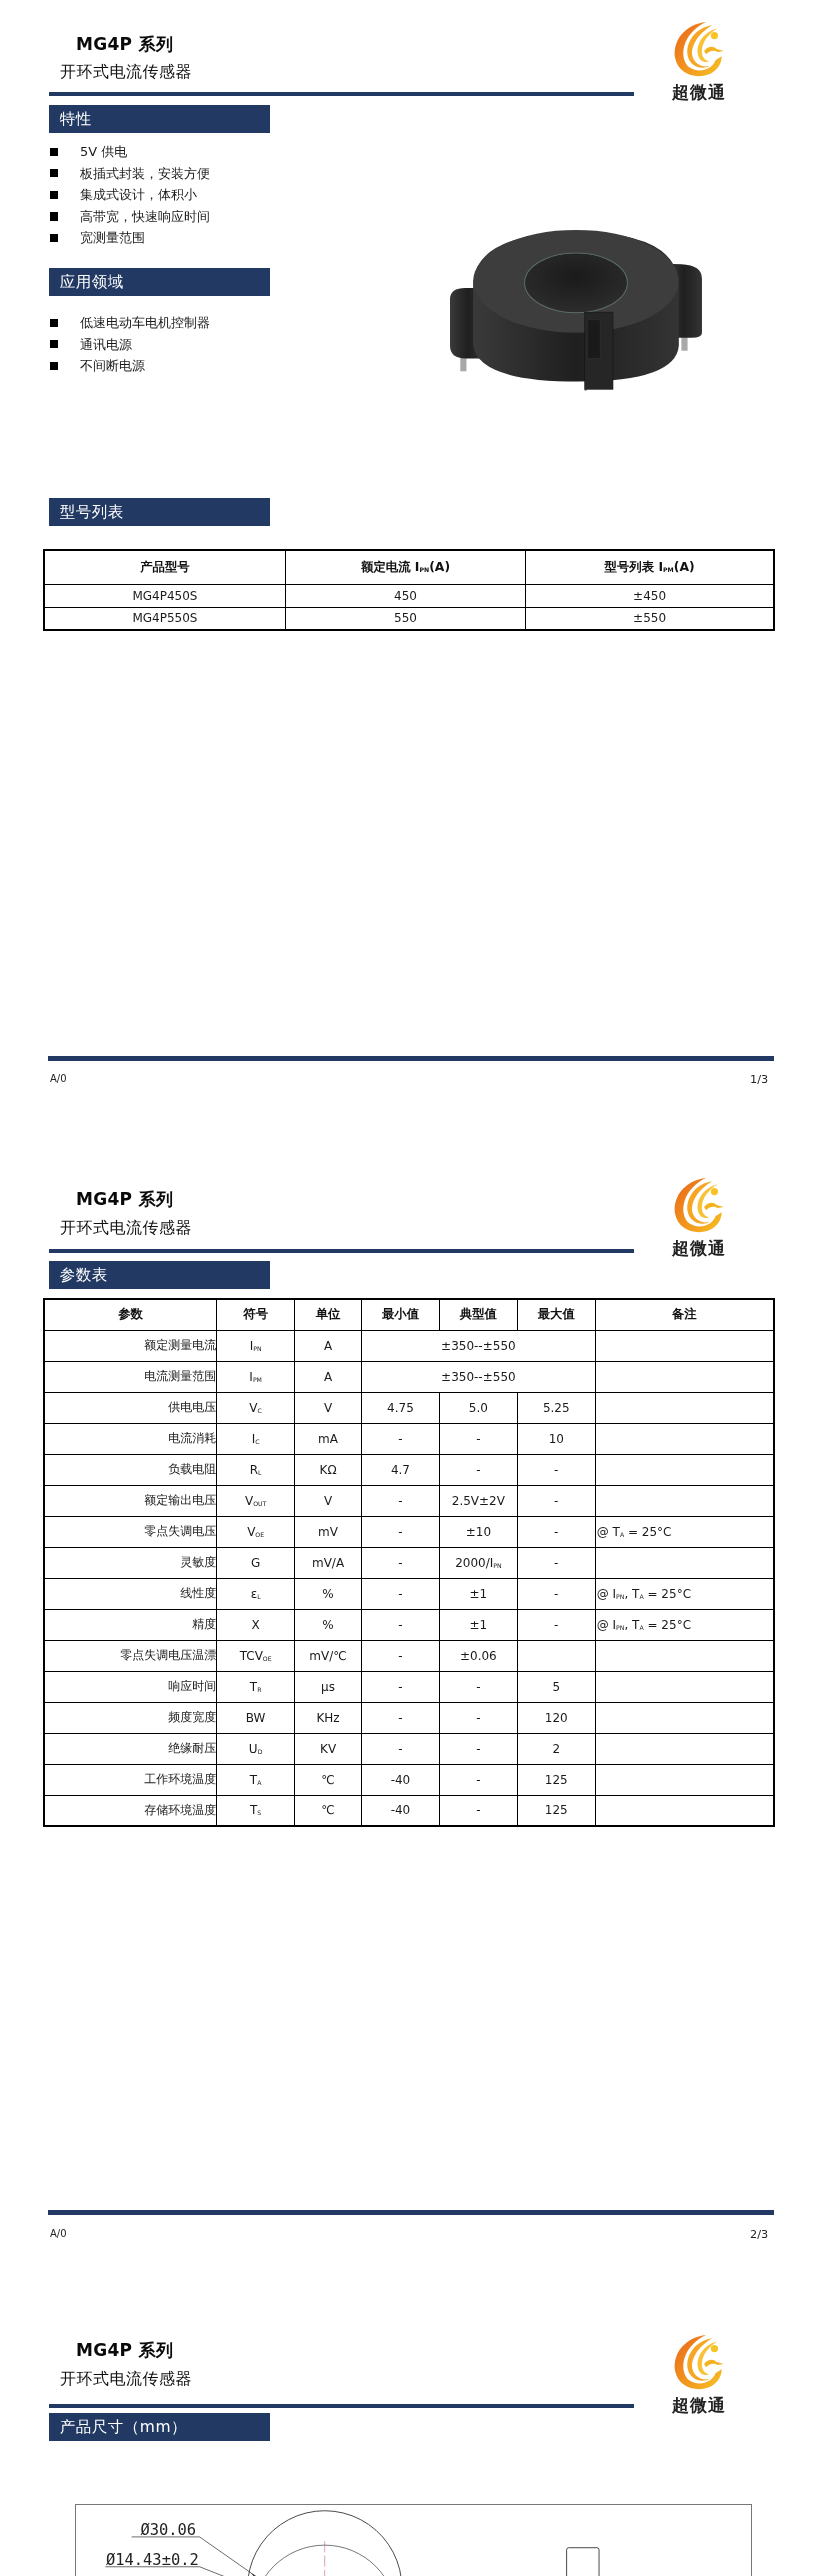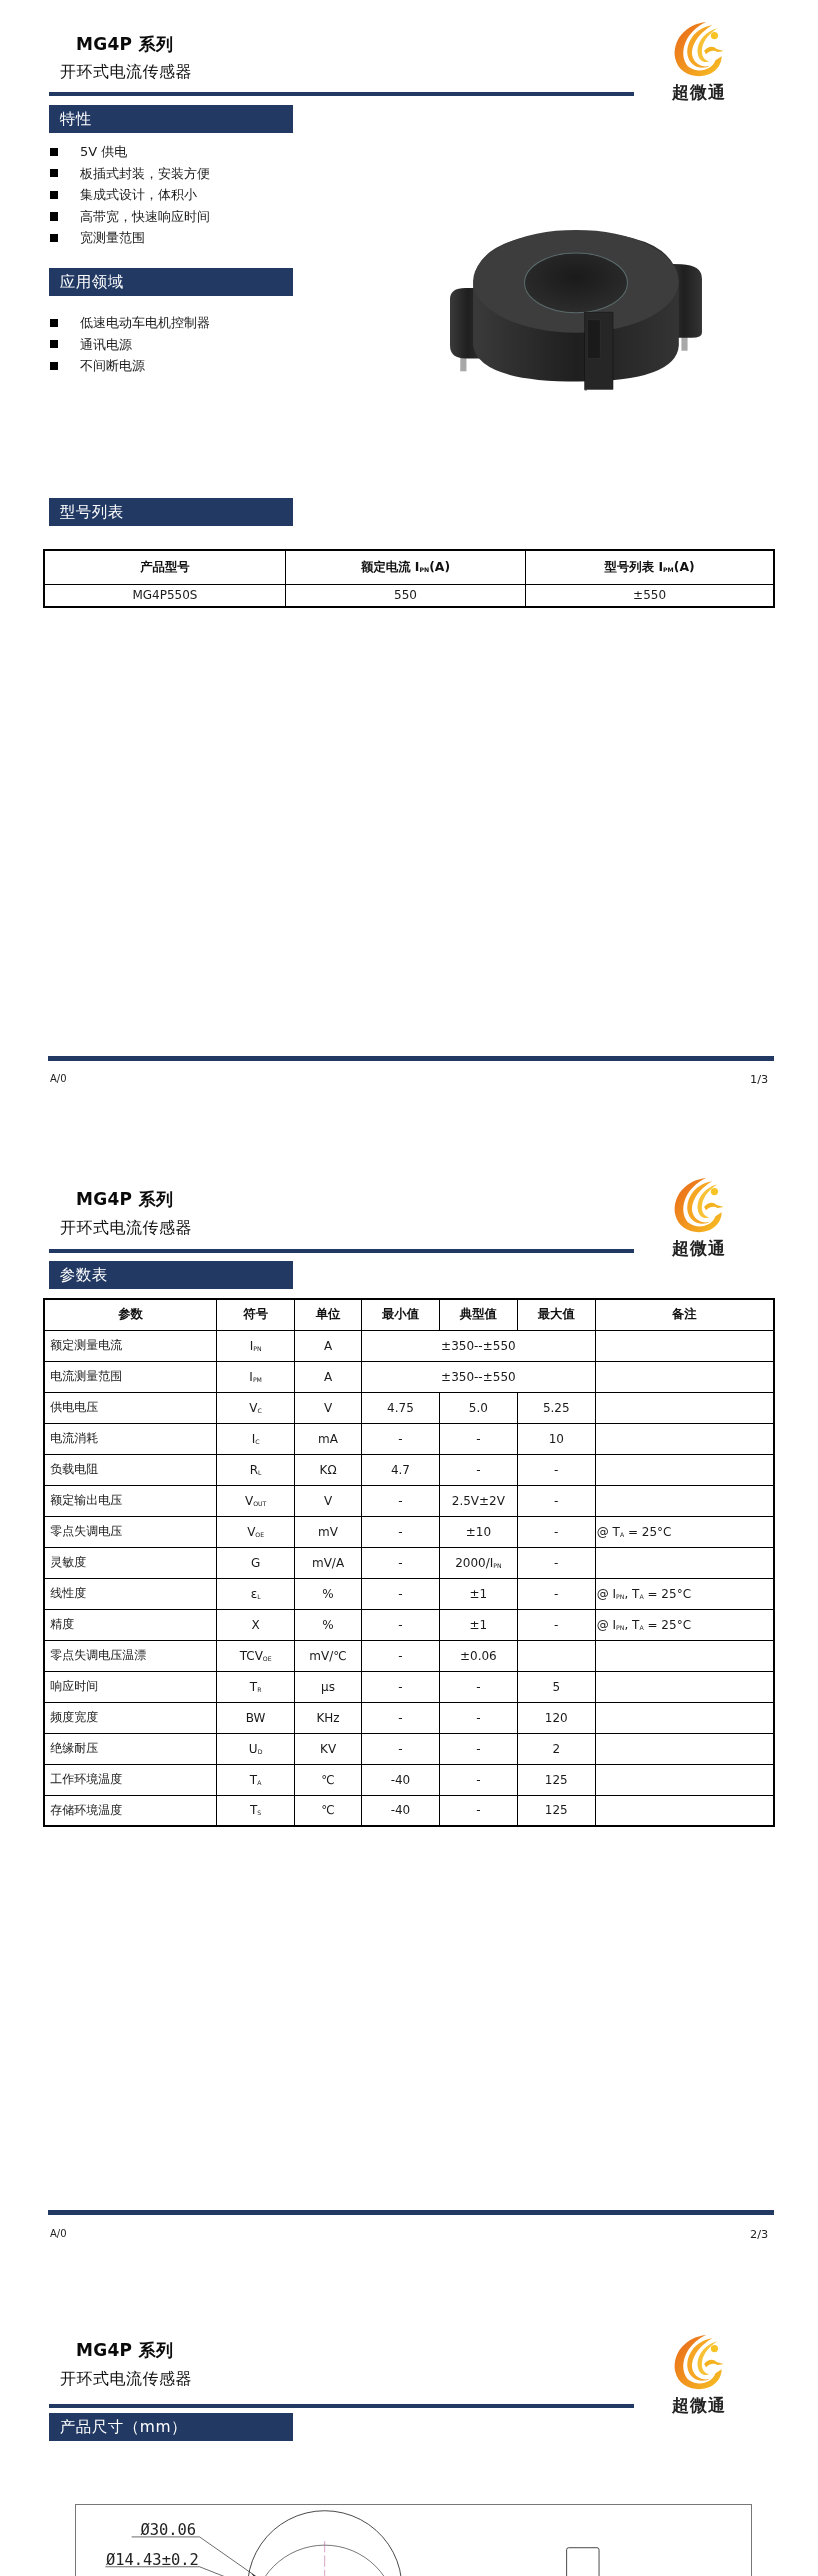--- a/index.html
+++ b/index.html
@@ -6,36 +6,36 @@
   html, body { width: 818px; height: 3470px; background: #ffffff; }
   body { position: relative; font-family: "DejaVu Sans", "Liberation Sans", sans-serif; color: #111; overflow: hidden; }
 
   .abs { position: absolute; }
   .title-main { left: 60px; font-size: 17px; font-weight: bold; color: #0a0a0a; line-height: 17.5px; letter-spacing: 0.3px; margin-left: 16px; }
   .title-sub  { left: 60px; font-size: 16px; color: #111; line-height: 17.5px; letter-spacing: 0.5px; }
   .head-bar   { left: 49px; width: 585px; height: 4.1px; background: #223a63; }
   .logo       { left: 670px; width: 62px; height: 77px; }
   .logo-text  { position: absolute; left: 2.1px; top: 61px; font-size: 17px; font-weight: bold; color: #222; letter-spacing: 1px; }
 
-  .section-box { left: 49px; width: 244px; height: 28px; background: #223a63; color: #fff; font-size: 15.5px; line-height: 28px; padding-left: 10.8px; letter-spacing: 0.5px; }
+  .section-box { left: 49px; width: 221px; height: 28px; background: #223a63; color: #fff; font-size: 15.5px; line-height: 28px; padding-left: 10.8px; letter-spacing: 0.5px; }
 
   .bullet-list { left: 50px; }
   .bullet-item { position: relative; height: 21.6px; line-height: 21.6px; font-size: 13px; color: #1a1a1a; }
   .bullet-sq   { position: absolute; left: 0; top: 6.7px; width: 8.2px; height: 8.2px; background: #000; }
   .bullet-text { position: absolute; left: 30px; top: 0; white-space: nowrap; }
 
   table { border-collapse: collapse; }
   .data-table { position: absolute; left: 43px; width: 732px; border: 1.5px double #000; border-width: 2.6px; border-style: double; }
   .data-table td, .data-table th { border: 1.5px solid #000; text-align: center; vertical-align: middle; font-size: 12px; color: #1a1a1a; }
   .data-table th { font-weight: bold; font-size: 12.4px; color: #111; margin-left: 48px; }
   .model-table th { height: 34px; }
   .model-table td { height: 23px; }
   .param-table th { height: 31px; }
   .param-table td { height: 31px; }
-  .param-table td.pname { text-align: left; padding-left: 5.2px; }
+  .param-table td.pname { text-align: right; padding-left: 5.2px; }
   .param-table td.note { text-align: left; padding-left: 1px; }
   sub { font-size: 6.2px; vertical-align: -1px; }
 
   .foot-bar  { left: 48px; width: 726px; height: 5.2px; background: #223a63; }
   .foot-left { left: 50px; font-size: 10px; color: #222; }
   .foot-right{ left: 750px; font-size: 11.3px; color: #222; text-align: center; }
 
   .product-img { left: 450px; top: 222px; width: 253px; height: 169px; }
 
   .drawing-frame { left: 75px; top: 2504px; width: 677px; height: 471px; border: 1px solid #777; background: #fff; }
@@ -144,20 +144,25 @@
     <colgroup>
         <col style="width:242px">
         <col style="width:241px">
         <col style="width:249px">
       </colgroup>
     <tbody>
         <tr>
       <th><span>产品型号</span></th>
       <th><span>额定电流 I</span><sub>PN</sub><span>(A)</span></th>
       <th><span>型号列表 I</span><sub>PM</sub><span>(A)</span></th>
+    </tr>
+    <tr>
+      <td>MG4P450S</td>
+      <td>450</td>
+      <td>±450</td>
     </tr>
     <tr>
       <td>MG4P550S</td>
       <td>550</td>
       <td>±550</td>
     </tr>
   </tbody>
     </table>
 
   <div class="abs foot-bar" style="top:1056px"></div>

